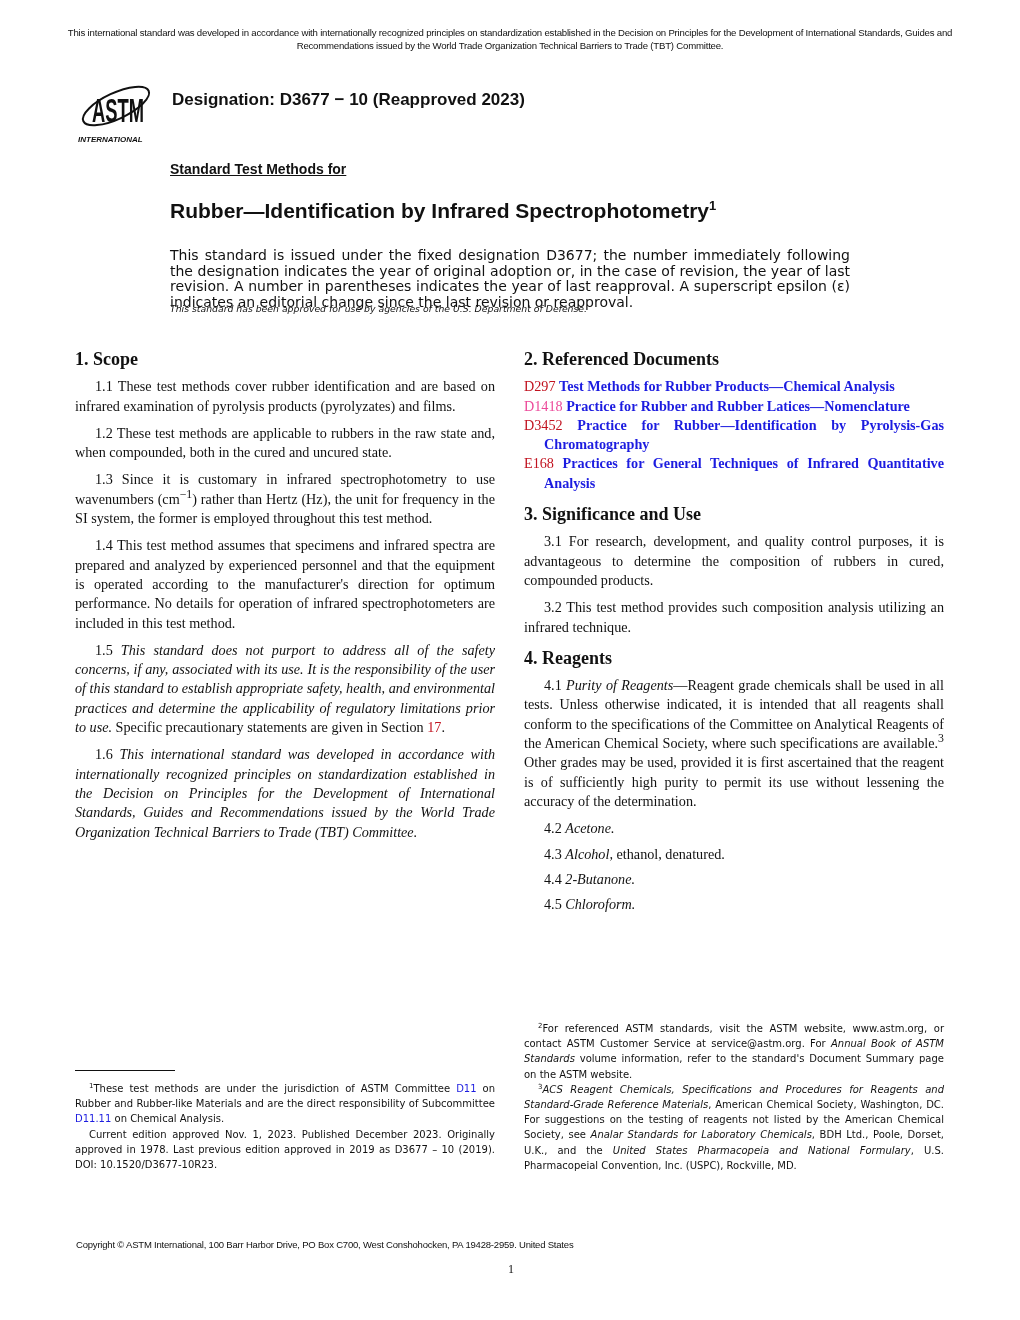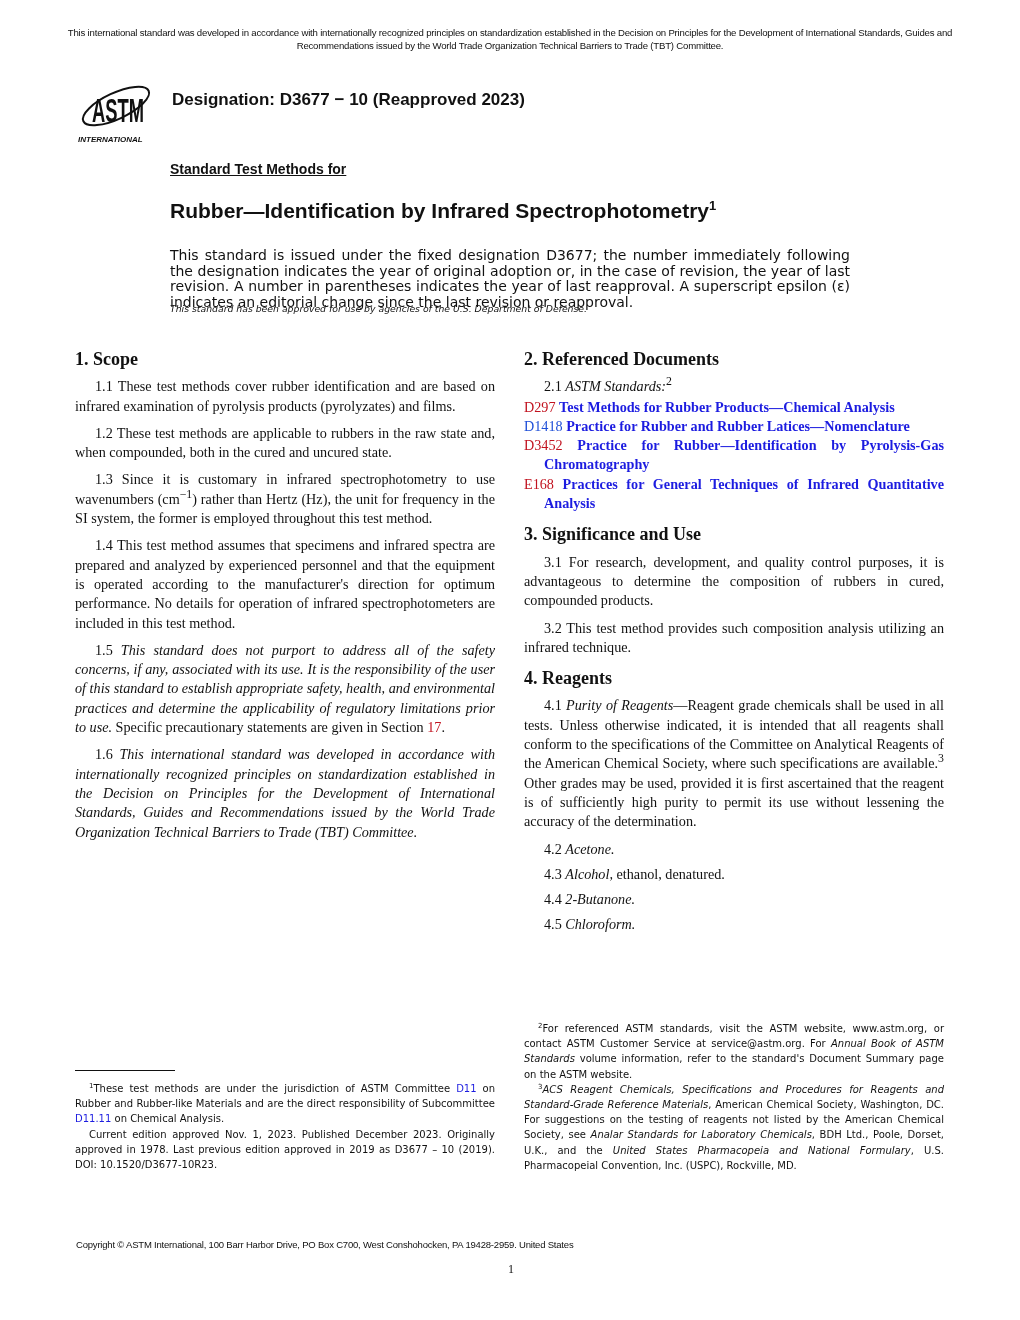--- a/index.html
+++ b/index.html
@@ -13,21 +13,21 @@
   .title2 sup { font-size: 13px; }
   .issued { left: 170px; top: 248px; width: 680px; font-family: "DejaVu Sans", sans-serif; font-size: 14px; line-height: 15.5px; text-align: justify; }
   .dod { left: 170px; top: 303px; font-family: "DejaVu Sans", sans-serif; font-size: 9.3px; font-style: italic; }
   .col { width: 420px; font-size: 14.2px; line-height: 19.3px; }
   .col-left { left: 75px; top: 350px; }
   .col-right { left: 524px; top: 350px; }
   h2 { font-size: 18px; font-weight: bold; margin: 0 0 8px 0; }
   p { margin: 0 0 8px 0; text-align: justify; text-indent: 20px; hyphens: auto; }
   .ref { margin: 0 0 0 0; padding-left: 20px; text-indent: -20px; text-align: justify; }
   .ref-id-red { color: #c1121f; }
-  .ref-id-black { color: #1d4ed8; }
+  .ref-id-black { color: #ec4899; }
   .ref-title { color: #1c1ce0; font-weight: bold; }
   .red { color: #c1121f; }
   .blue { color: #1c1ce0; }
   .item { text-indent: 20px; margin-bottom: 6px; }
   .fnrule { height: 1px; background: #111; width: 100px; }
   .fn { font-family: "DejaVu Sans", sans-serif; font-size: 10px; line-height: 15.2px; text-align: justify; }
   .fn p { margin: 0; text-indent: 14px; }
   .fn-left { left: 75px; top: 1081px; width: 420px; }
   .fn-right { left: 524px; top: 1021px; width: 420px; }
   .fn sup { font-size: 7px; }
@@ -61,21 +61,20 @@
   <p>1.1  These test methods cover rubber identification and are based on infrared examination of pyrolysis products (pyrolyzates) and films.</p>
   <p>1.2  These test methods are applicable to rubbers in the raw state and, when compounded, both in the cured and uncured state.</p>
   <p><span>1.3  Since it is customary in infrared spectrophotometry to use wavenumbers (cm</span><sup>−1</sup><span>) rather than Hertz (Hz), the unit for frequency in the SI system, the former is employed throughout this test method.</span></p>
   <p>1.4  This test method assumes that specimens and infrared spectra are prepared and analyzed by experienced personnel and that the equipment is operated according to the manufacturer's direction for optimum performance. No details for operation of infrared spectrophotometers are included in this test method.</p>
   <p><span>1.5 </span><i>This standard does not purport to address all of the safety concerns, if any, associated with its use. It is the responsibility of the user of this standard to establish appropriate safety, health, and environmental practices and determine the applicability of regulatory limitations prior to use.</i><span> Specific precautionary statements are given in Section </span><span class="red">17</span><span>.</span></p>
   <p><span>1.6 </span><i>This international standard was developed in accordance with internationally recognized principles on standardization established in the Decision on Principles for the Development of International Standards, Guides and Recommendations issued by the World Trade Organization Technical Barriers to Trade (TBT) Committee.</i></p>
 </div>
 
 <div class="abs col col-right">
   <h2>2.  Referenced Documents</h2>
-  <div style="padding-left:20px; margin-bottom:1px;"><span>2.1 </span><i>ASTM Standards:</i><sup>2</sup></div>
   <div class="ref"><span class="ref-id-red">D297</span> <span class="ref-title">Test Methods for Rubber Products—Chemical Analysis</span></div>
   <div class="ref"><span class="ref-id-black">D1418</span> <span class="ref-title">Practice for Rubber and Rubber Latices—Nomenclature</span></div>
   <div class="ref"><span class="ref-id-red">D3452</span> <span class="ref-title">Practice for Rubber—Identification by Pyrolysis-Gas Chromatography</span></div>
   <div class="ref" style="margin-bottom:12px;"><span class="ref-id-red">E168</span> <span class="ref-title">Practices for General Techniques of Infrared Quantitative Analysis</span></div>
 
   <h2>3.  Significance and Use</h2>
   <p>3.1 For research, development, and quality control purposes, it is advantageous to determine the composition of rubbers in cured, compounded products.</p>
   <p style="margin-bottom:12px;">3.2 This test method provides such composition analysis utilizing an infrared technique.</p>
 
   <h2>4.  Reagents</h2>

